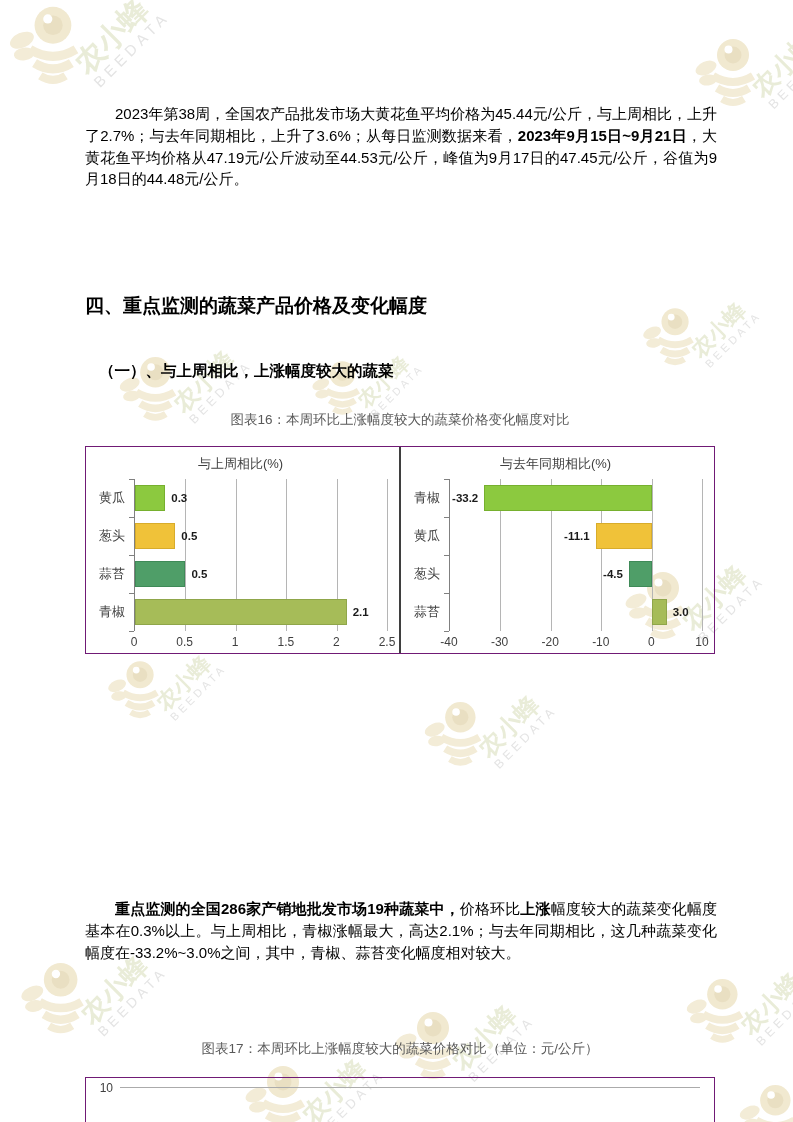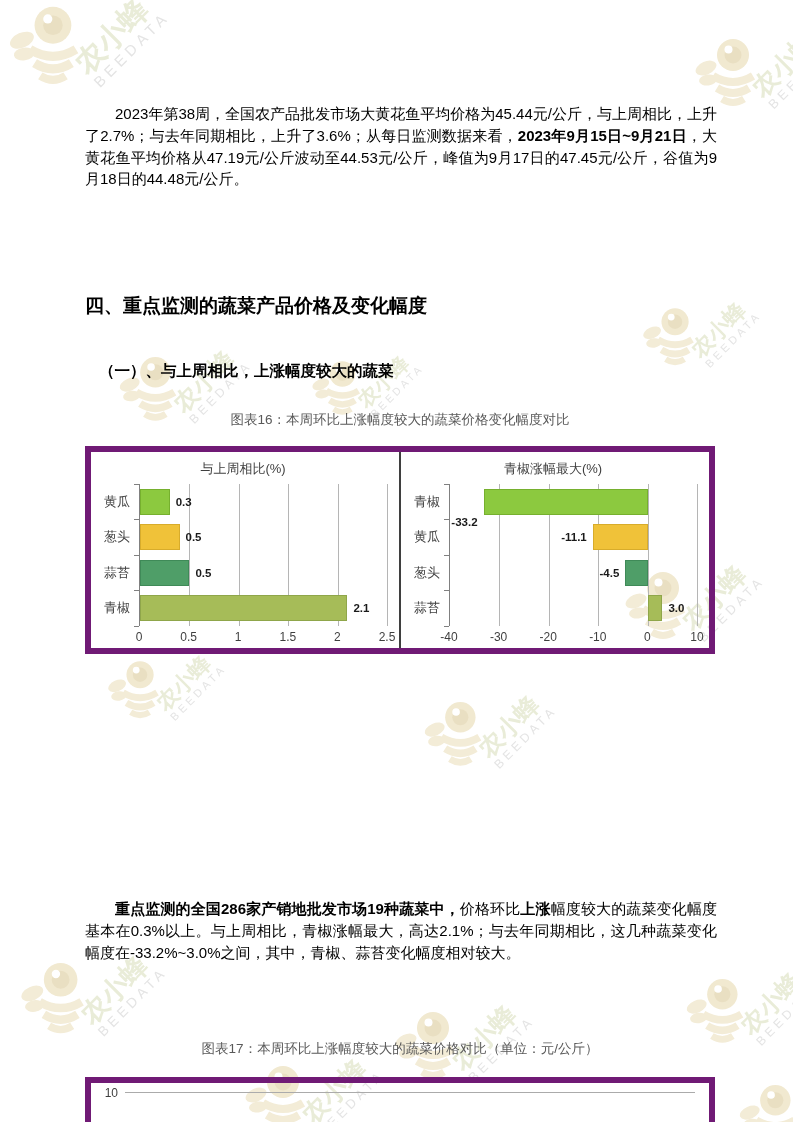--- a/index.html
+++ b/index.html
@@ -6,21 +6,21 @@
   .page{position:relative;width:793px;height:1122px;background:#fff;overflow:hidden;
         font-family:"Liberation Sans","DejaVu Sans",sans-serif;color:#000;}
   .abs{position:absolute;}
   .layer{position:relative;z-index:1;}
   
   .para{font-size:15px;line-height:1.45;text-align:justify;text-indent:2em;}
   .h1{font-size:19px;font-weight:700;}
   .h2{font-size:15.5px;font-weight:700;padding-left:14px;}
   .figcap,.figsrc{font-size:13.5px;color:#595959;text-align:center;}
   
-  .chartbox{border:6px solid #701a75;background:transparent;display:flex;box-sizing:border-box;}
+  .chartbox{border:1px solid #701a75;background:transparent;display:flex;box-sizing:border-box;}
   
   .hpanel{flex:1;display:flex;flex-direction:column;padding:4px 12px 2px 8px;min-width:0;}
   .hpanel+.hpanel{border-left:2px solid #3f3f3f;}
   .hc-title{text-align:center;font-size:13px;color:#3f3f3f;padding:4px 0 6px;flex:none;}
   .hc-body{flex:1;display:flex;min-height:0;}
   .hc-cats{width:40px;position:relative;flex:none;}
   .hc-cat{position:absolute;right:9px;transform:translateY(-50%);font-size:13px;color:#3f3f3f;white-space:nowrap;}
   .hc-plot{flex:1;position:relative;border-left:1px solid #808080;}
   .gl{position:absolute;top:0;bottom:0;width:1px;background:#b5b5b5;}
   .cat-tick{position:absolute;width:5px;height:1px;background:#808080;left:-6px;}
@@ -262,41 +262,41 @@
         <div class="hc-axis">
           <span style="left: 0%;">0</span>
           <span style="left: 20%;">0.5</span>
           <span style="left: 40%;">1</span>
           <span style="left: 60%;">1.5</span>
           <span style="left: 80%;">2</span>
           <span style="left: 100%;">2.5</span>
         </div>
       </div>
     <div class="hpanel" id="hc-right">
-        <div class="hc-title">青椒涨幅最大(%)</div>
+        <div class="hc-title">与去年同期相比(%)</div>
         <div class="hc-body">
           <div class="hc-cats">
             <div class="hc-cat" style="top: 12.5%;">青椒</div>
             <div class="hc-cat" style="top: 37.5%;">黄瓜</div>
             <div class="hc-cat" style="top: 62.5%;">葱头</div>
             <div class="hc-cat" style="top: 87.5%;">蒜苔</div>
           </div>
           <div class="hc-plot">
             <div class="gl" style="left: 20%;"></div>
             <div class="gl" style="left: 40%;"></div>
             <div class="gl" style="left: 60%;"></div>
             <div class="gl" style="left: 80%;"></div>
             <div class="gl" style="left: 100%;"></div>
             <div class="cat-tick" style="top: calc(0% - 0.5px);"></div>
             <div class="cat-tick" style="top: calc(25% - 0.5px);"></div>
             <div class="cat-tick" style="top: calc(50% - 0.5px);"></div>
             <div class="cat-tick" style="top: calc(75% - 0.5px);"></div>
             <div class="cat-tick" style="top: calc(100% - 0.5px);"></div>
             <div class="hbar" style="top: 12.5%; left: 13.6%; width: 66.4%; background: rgb(140, 201, 63); border: 1px solid rgb(118, 176, 46);"></div>
-            <div class="hval neg" style="top: 12.5%; left: calc(13.6% - 6px); margin-top: 20px;">-33.2</div>
+            <div class="hval neg" style="top: 12.5%; left: calc(13.6% - 6px);">-33.2</div>
             <div class="hbar" style="top: 37.5%; left: 57.8%; width: 22.2%; background: rgb(240, 194, 57); border: 1px solid rgb(216, 172, 43);"></div>
             <div class="hval neg" style="top: 37.5%; left: calc(57.8% - 6px);">-11.1</div>
             <div class="hbar" style="top: 62.5%; left: 71%; width: 9%; background: rgb(79, 158, 104); border: 1px solid rgb(63, 138, 88);"></div>
             <div class="hval neg" style="top: 62.5%; left: calc(71% - 6px);">-4.5</div>
             <div class="hbar" style="top: 87.5%; left: 80%; width: 6%; background: rgb(166, 188, 88); border: 1px solid rgb(143, 166, 74);"></div>
             <div class="hval" style="top: 87.5%; left: calc(86% + 6px);">3.0</div>
           </div>
         </div>
         <div class="hc-axis">
           <span style="left: 0%;">-40</span>

